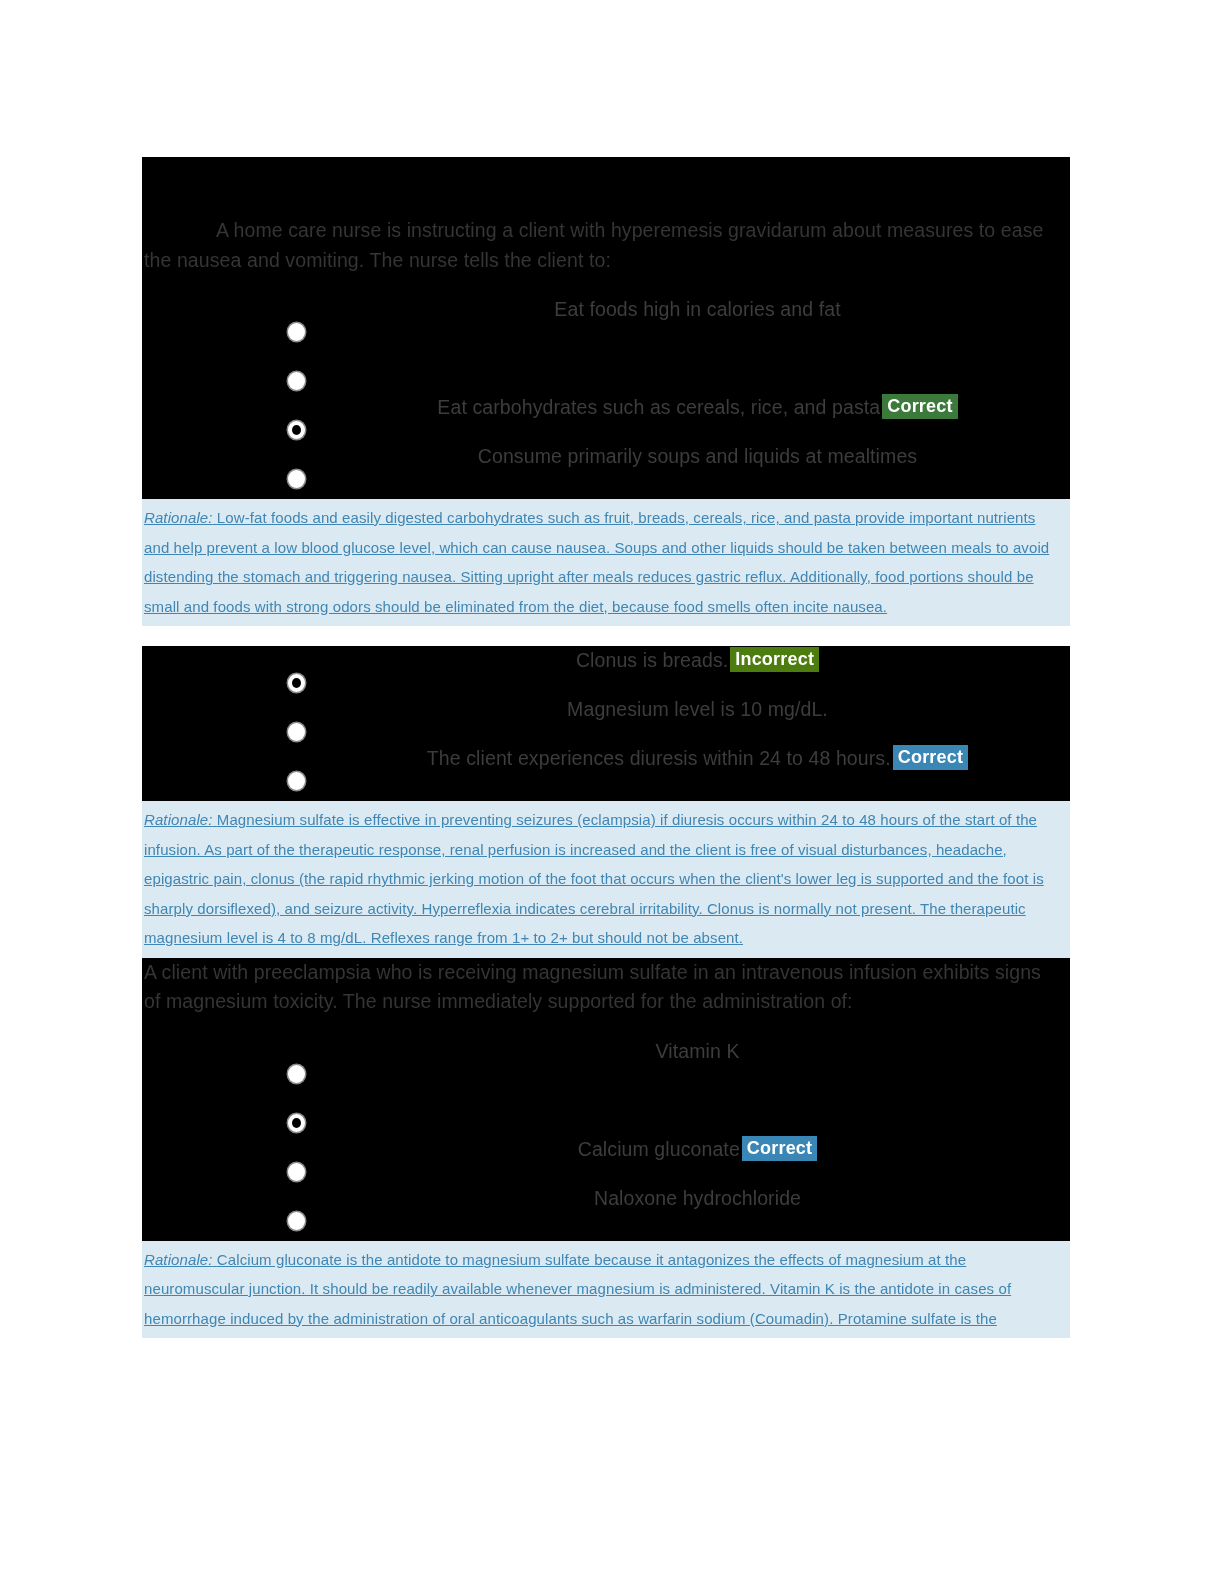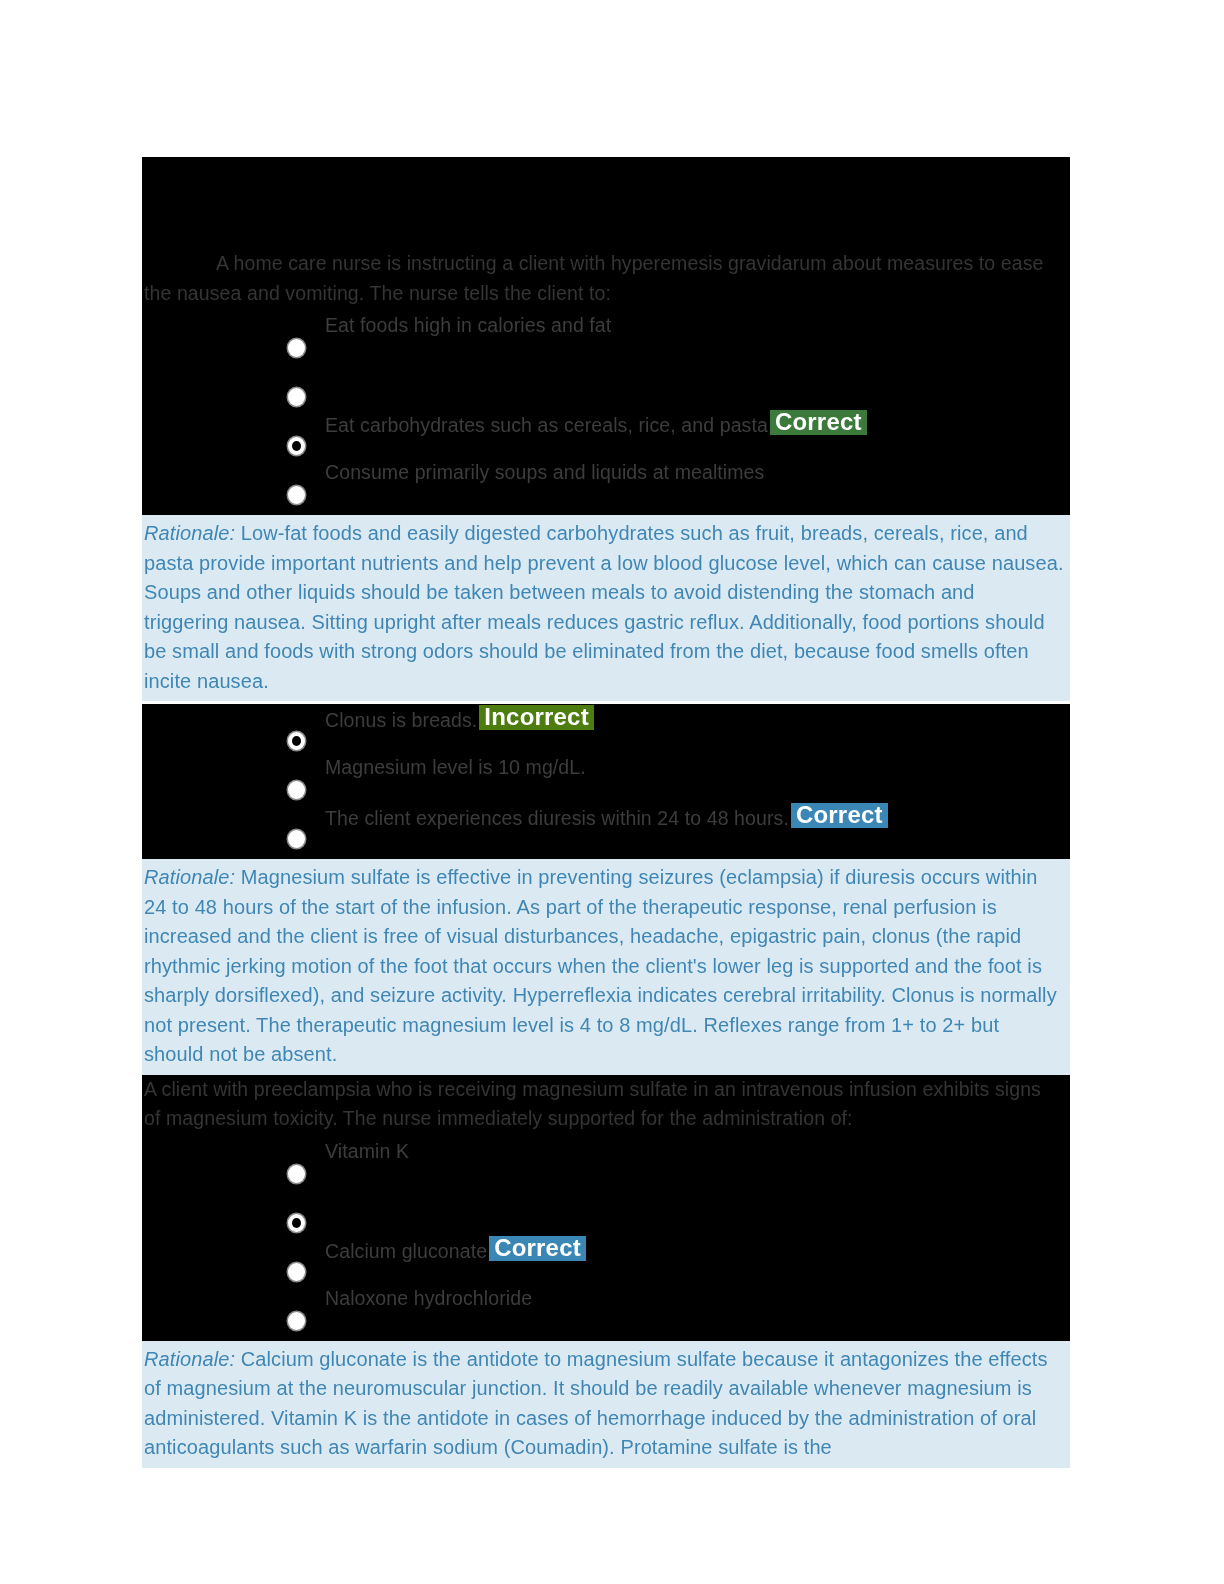--- a/index.html
+++ b/index.html
@@ -31,36 +31,37 @@
 
   
   .qblock {
     background: #000000;
     color: #333333;
     position: relative;
     padding: 0;
   }
 
   .qblock.first {
-    padding-top: 92px;
+    padding-top: 59px;
   }
 
   .qtext {
     font-size: 19.5px;
     line-height: 29.5px;
     color: #353535;
     padding: 0 10px 0 2px;
     letter-spacing: 0.1px;
   }
   .qtext .indent { display: inline-block; width: 72px; }
 
   .options {
     position: relative;
-    margin-top: 3px;
+    margin-top: 20px;
     padding-bottom: 8px;
+    text-align: center;
   }
 
   .option {
     position: relative;
     min-height: 49px;
     padding-left: 183px;
     box-sizing: border-box;
   }
 
   .option-label {
@@ -93,41 +94,42 @@
   .radio.selected::after {
     content: "";
     position: absolute;
     left: 0; top: 0; right: 0; bottom: 0;
     background: #000000;
     border-radius: 50%;
   }
 
   .badge {
     display: inline-block;
-    font-size: 24px;
+    font-size: 18px;
     font-weight: bold;
     color: #ffffff;
     padding: 2px 5px 3px 5px;
     line-height: 20px;
     vertical-align: 2px;
     margin-left: 2px;
     letter-spacing: 0.2px;
   }
   .badge.correct-green { background: #3b7a3b; }
   .badge.correct-blue  { background: #3a86b4; }
   .badge.incorrect     { background: #4d7c0f; }
 
   
   .rationale {
     background: #dbeaf2;
     color: #3f86b4;
-    font-size: 20px;
+    font-size: 15px;
     line-height: 29.5px;
     padding: 4px 6px 5px 2px;
     letter-spacing: 0.1px;
+    text-decoration: underline;
   }
   .rationale .rlabel {
     font-style: italic;
   }
 </style>
 </head>
 <body>
 
 <div class="page">
   <div class="doc">

